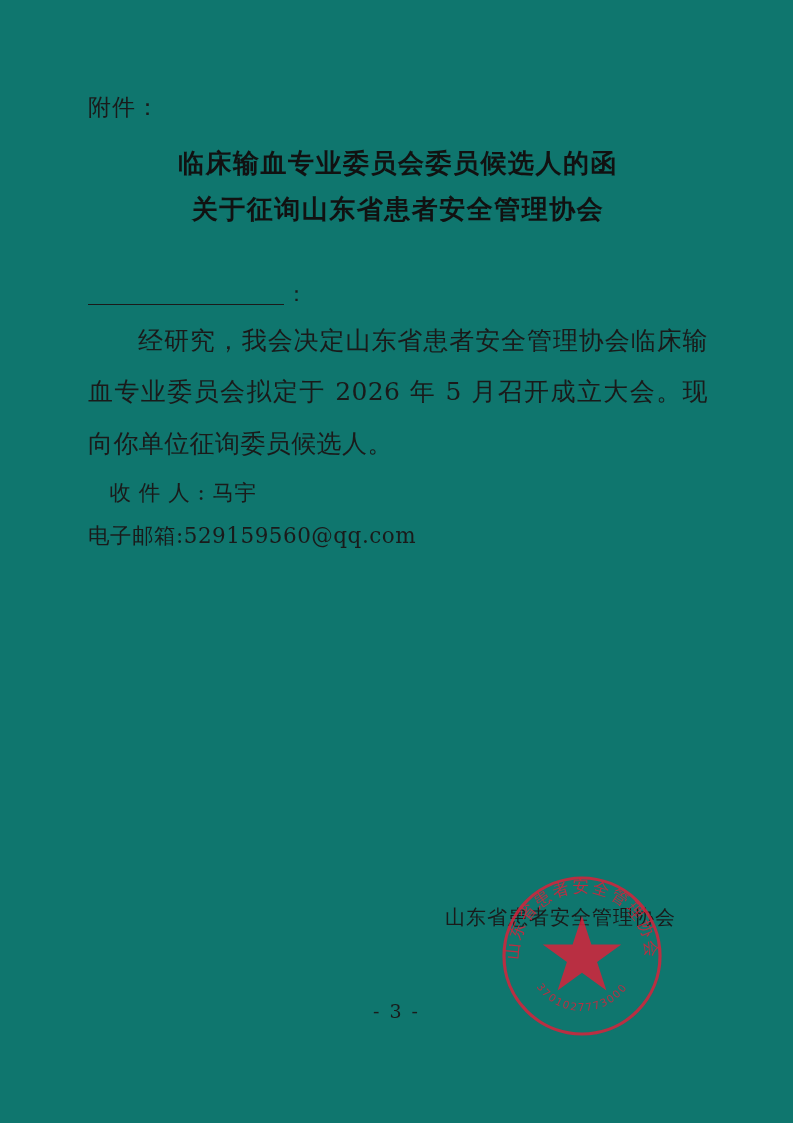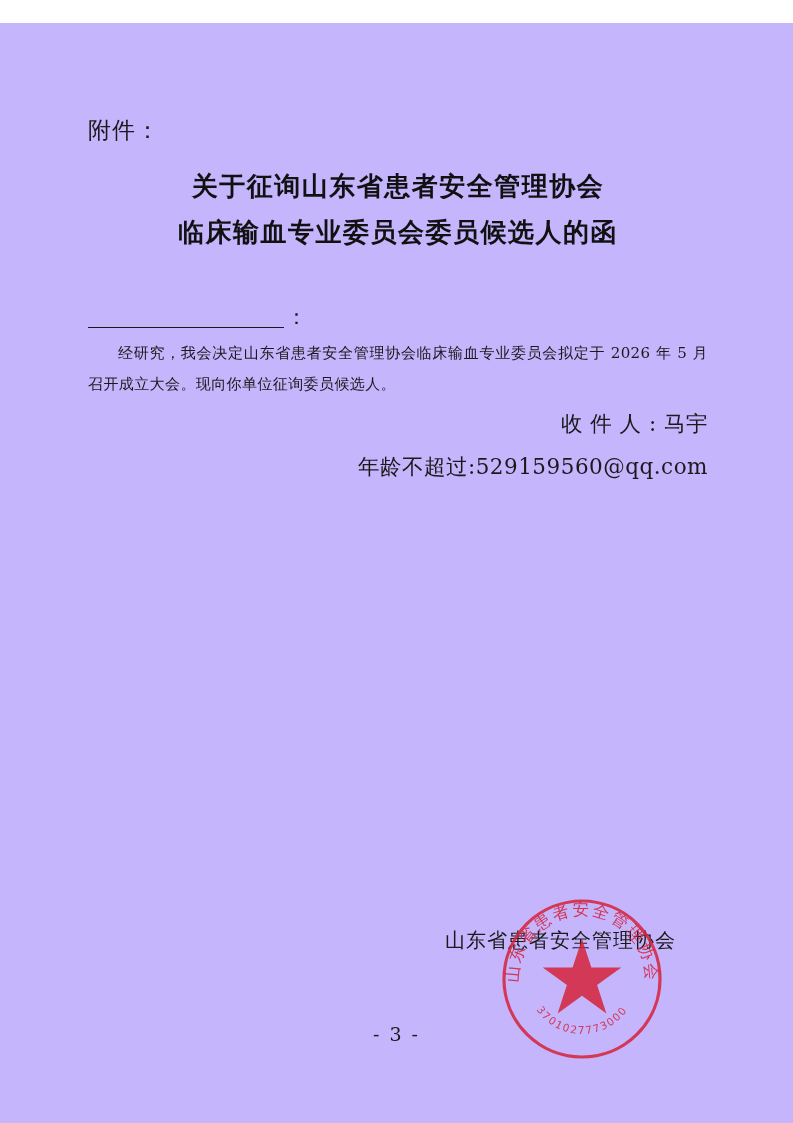--- a/index.html
+++ b/index.html
@@ -11,22 +11,21 @@
     height: 1123px;
     background: #ffffff;
     font-family: "Liberation Serif", "DejaVu Serif", serif;
     color: #1a1a1a;
     position: relative;
     overflow: hidden;
   }
   .page {
     position: absolute;
     inset: 0;
-    background: #c4b5fd;
-    margin-top: 23px;
+    background: #0f766e;
   }
   .content {
     position: absolute;
     left: 88px;
     top: 92px;
     width: 620px;
   }
 
   
   .attachment-label {
@@ -67,40 +66,39 @@
     height: 16px;
   }
   .recipient-colon {
     font-size: 21px;
     line-height: 1;
     margin-left: 2px;
   }
 
   
   .para {
-    font-size: 15px;
+    font-size: 25px;
     line-height: 2.05;
     text-align: justify;
     text-justify: inter-ideograph;
     letter-spacing: 0.4px;
     margin: 0 0 2px 0;
     font-family: "DejaVu Serif", "Liberation Serif", serif;
   }
   .para.indent {
     text-indent: 2em;
   }
 
   
   .contact-line {
     font-size: 21.5px;
     line-height: 2.0;
     letter-spacing: 0.5px;
     margin: 0;
     font-family: "DejaVu Serif", "Liberation Serif", serif;
-    text-align: right;
   }
   .contact-line.flush {
     text-indent: 1em;
   }
 
   
   .signature {
     position: absolute;
     right: 88px;
     top: 898px;
@@ -139,35 +137,35 @@
 </head>
 <body>
 
 <div class="page">
 
   <div class="content">
 
     <div class="attachment-label">附件：</div>
 
     <div class="title-block">
+      <div class="title-line">临床输血专业委员会委员候选人的函</div>
       <div class="title-line">关于征询山东省患者安全管理协会</div>
-      <div class="title-line">临床输血专业委员会委员候选人的函</div>
     </div>
 
     <div class="recipient-row">
       <span class="recipient-blank"></span>
       <span class="recipient-colon">：</span>
     </div>
 
     <p class="para indent">经研究，我会决定山东省患者安全管理协会临床输血专业委员会拟定于 2026 年 5 月召开成立大会。现向你单位征询委员候选人。</p>
 
 
     <p class="contact-line flush">收 件 人 : 马宇</p>
 
-    <p class="contact-line">年龄不超过:529159560@qq.com</p>
+    <p class="contact-line">电子邮箱:529159560@qq.com</p>
 
   </div>
 
   <div class="signature">
     <div>山东省患者安全管理协会</div>
   </div>
 
   <div class="seal">
     <svg width="168" height="168" viewBox="0 0 168 168" xmlns="http://www.w3.org/2000/svg">
       <g fill="none" stroke="#d5233b" stroke-width="3.2" opacity="0.86">

